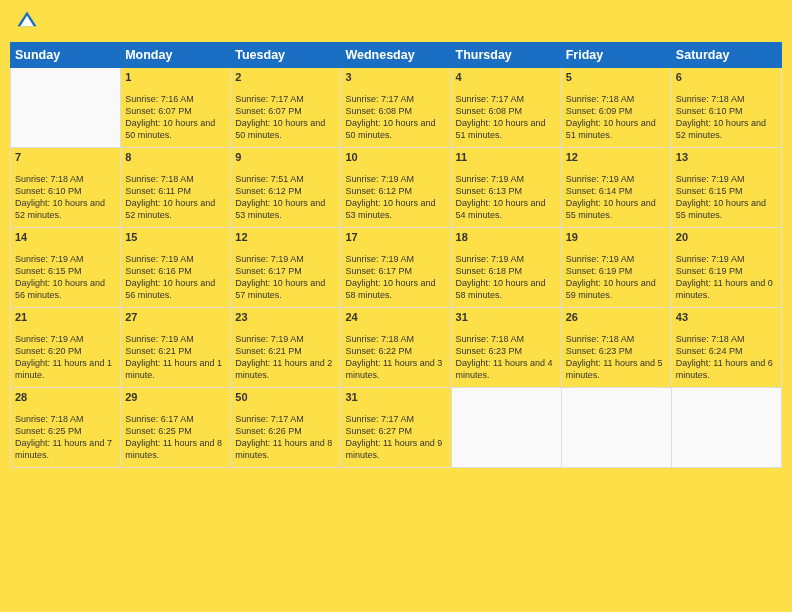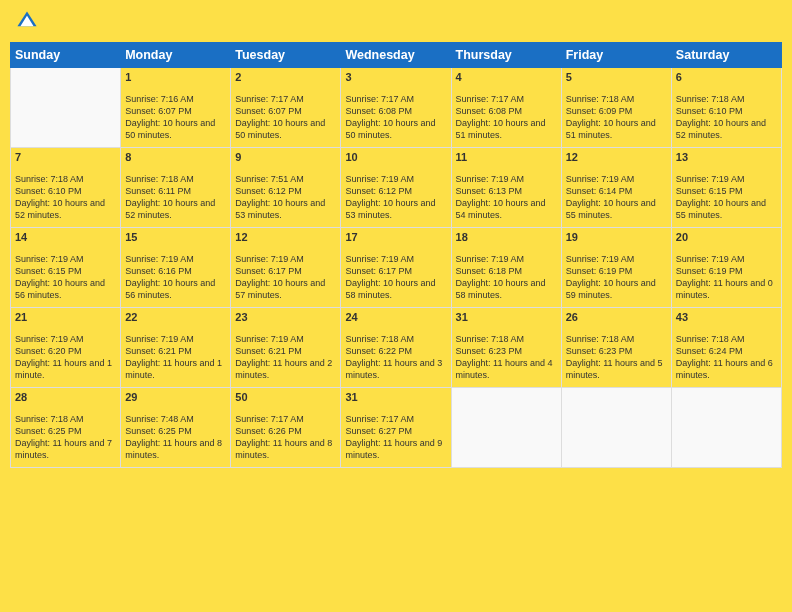--- a/index.html
+++ b/index.html
@@ -281,21 +281,21 @@
           </tr>
           <tr>
             <td>
               <span class="day-num">21</span>
               <div class="day-info">Sunrise: 7:19 AM
 Sunset: 6:20 PM
 Daylight: 11 hours
 and 1 minute.</div>
             </td>
             <td>
-              <span class="day-num">22</span>
+              <span class="day-num">27</span>
               <div class="day-info">Sunrise: 7:19 AM
 Sunset: 6:21 PM
 Daylight: 11 hours
 and 1 minute.</div>
             </td>
             <td>
               <span class="day-num">23</span>
               <div class="day-info">Sunrise: 7:19 AM
 Sunset: 6:21 PM
 Daylight: 11 hours
@@ -333,21 +333,21 @@
           <tr>
             <td>
               <span class="day-num">28</span>
               <div class="day-info">Sunrise: 7:18 AM
 Sunset: 6:25 PM
 Daylight: 11 hours
 and 7 minutes.</div>
             </td>
             <td>
               <span class="day-num">29</span>
-              <div class="day-info">Sunrise: 7:48 AM
+              <div class="day-info">Sunrise: 6:17 AM
 Sunset: 6:25 PM
 Daylight: 11 hours
 and 8 minutes.</div>
             </td>
             <td>
               <span class="day-num">50</span>
               <div class="day-info">Sunrise: 7:17 AM
 Sunset: 6:26 PM
 Daylight: 11 hours
 and 8 minutes.</div>

